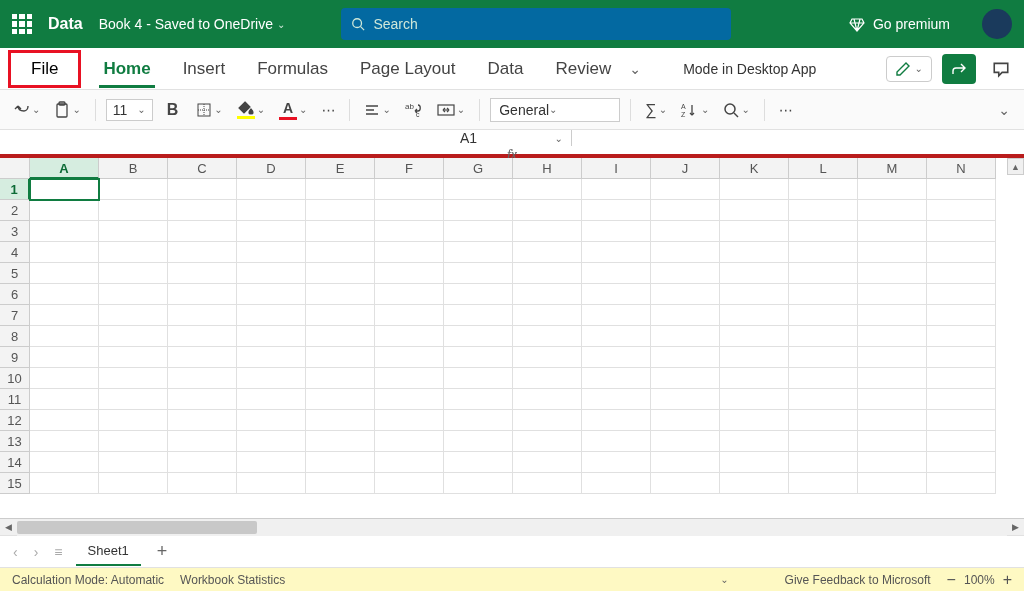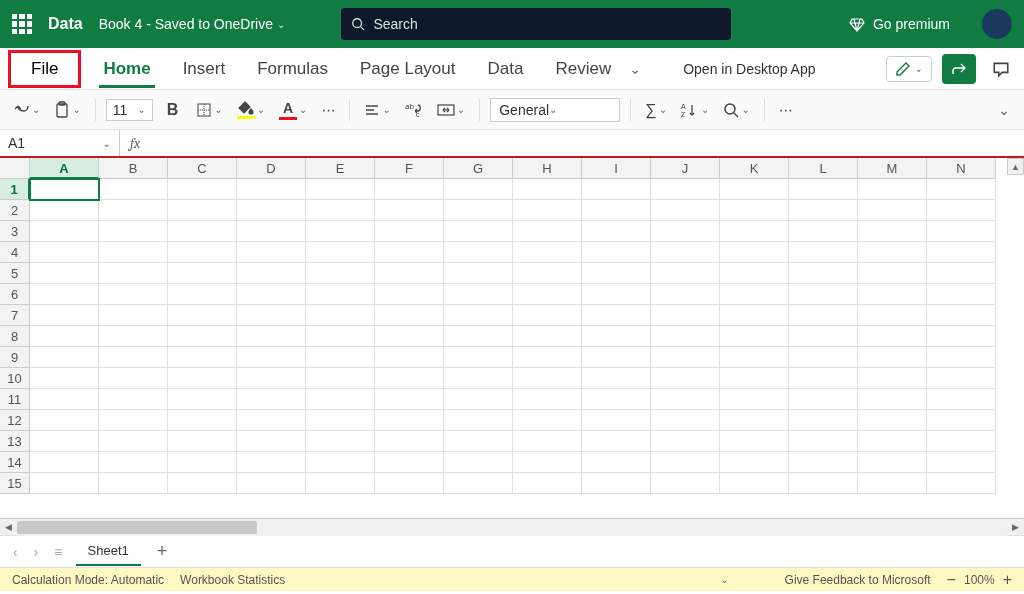--- a/index.html
+++ b/index.html
@@ -4,21 +4,21 @@
   <style>
     * { margin: 0; padding: 0; box-sizing: border-box; font-family: 'Segoe UI', Tahoma, sans-serif; }
     body { width: 1024px; height: 594px; overflow: hidden; background: #fff; font-size: 14px; color: #333; }
     
     
     .title-bar { background: #107c41; height: 48px; display: flex; align-items: center; color: #fff; padding: 0 12px; gap: 16px; }
     .waffle { width: 20px; height: 20px; display: grid; grid-template-columns: repeat(3,1fr); grid-template-rows: repeat(3,1fr); gap: 2px; cursor: pointer; }
     .waffle span { background: #fff; }
     .app-name { font-size: 16px; font-weight: 600; }
     .doc-name { font-size: 14px; display: flex; align-items: center; gap: 4px; cursor: pointer; }
-    .search-box { flex: 0 0 390px; margin-left: 40px; height: 32px; background: #0f172a; border-radius: 4px; display: flex; align-items: center; padding: 0 10px; gap: 8px; color: #cfe8d9; cursor: text; }
+    .search-box { flex: 0 0 390px; margin-left: 40px; height: 32px; background: #0369a1; border-radius: 4px; display: flex; align-items: center; padding: 0 10px; gap: 8px; color: #cfe8d9; cursor: text; }
     .spacer { flex: 1; }
     .premium { display: flex; align-items: center; gap: 8px; cursor: pointer; font-size: 14px; }
     .avatar { width: 30px; height: 30px; border-radius: 50%; background: #1a3a5c; margin-left: 16px; cursor: pointer; display:flex; align-items:center; justify-content:center; font-size:7px; color:#fff; text-align:center; line-height:1; }
     
     
     .ribbon-tabs { height: 42px; display: flex; align-items: center; padding: 0 8px; border-bottom: 1px solid #e1e1e1; gap: 4px; }
     .tab { padding: 8px 14px; cursor: pointer; color: #444; font-size: 17px; position: relative; }
     .tab.file { border: 3px solid #e81123; color: #000; font-weight: 400; padding: 6px 20px; margin-right: 4px; }
     .tab.active { color: #107c41; font-weight: 600; }
     .tab.active::after { content: ''; position: absolute; bottom: -1px; left: 10px; right: 10px; height: 3px; background: #107c41; }
@@ -33,21 +33,21 @@
     .toolbar { height: 40px; display: flex; align-items: center; padding: 0 10px; border-bottom: 1px solid #e1e1e1; gap: 6px; background: #fafafa; }
     .tool-btn { display: flex; align-items: center; gap: 2px; padding: 4px 4px; cursor: pointer; color: #444; border-radius: 3px; }
     .divider { width: 1px; height: 22px; background: #ddd; margin: 0 4px; }
     .font-size-box { border: 1px solid #ccc; padding: 2px 6px; display: flex; align-items: center; gap: 10px; background: #fff; cursor: pointer; }
     .num-format { border: 1px solid #ccc; padding: 3px 8px; display: flex; align-items: center; width: 130px; background: #fff; cursor: pointer; }
     .chev { font-size: 10px; color: #666; }
     .color-bar { width: 18px; height: 3px; }
     .color-stack { display: flex; flex-direction: column; align-items: center; gap: 1px; }
     
     
-    .formula-bar { height: 28px; display: flex; align-items: center; border-bottom: 2px solid #b91c1c; background: #fff; }
+    .formula-bar { height: 28px; display: flex; align-items: center; border-bottom: 4px solid #b91c1c; background: #fff; flex-direction: column; }
     .name-box { width: 120px; border-right: 1px solid #ccc; padding: 0 8px; display: flex; align-items: center; justify-content: space-between; height: 100%; cursor: text; }
     .fx-label { padding: 0 10px; font-style: italic; font-family: 'Cambria', serif; color: #666; cursor: pointer; }
     .formula-input { flex: 1; height: 100%; padding: 0 8px; cursor: text; }
     
     
     .grid-wrap { position: relative; height: 360px; overflow: hidden; }
     .grid { display: grid; grid-template-columns: 30px repeat(14, 69px); position: relative; }
     .col-head { background: #f3f3f3; border-right: 1px solid #ccc; border-bottom: 1px solid #ccc; text-align: center; font-size: 13px; color: #555; height: 21px; line-height: 21px; cursor: pointer; }
     .col-head.sel { background: #d6ede0; border-bottom: 2px solid #107c41; color: #0e6b37; font-weight: 600; }
     .row-head { background: #f3f3f3; border-right: 1px solid #ccc; border-bottom: 1px solid #ccc; text-align: center; font-size: 13px; color: #555; height: 21px; line-height: 21px; cursor: pointer; }
@@ -116,21 +116,21 @@
 
 <div class="ribbon-tabs">
   <div class="tab file">File</div>
   <div class="tab active">Home</div>
   <div class="tab">Insert</div>
   <div class="tab">Formulas</div>
   <div class="tab">Page Layout</div>
   <div class="tab">Data</div>
   <div class="tab">Review</div>
   <div class="chev-tab">⌄</div>
-  <div class="desktop-app">Open in Desktop App</div>
+  <div class="desktop-app">Mode in Desktop App</div>
   <div class="ribbon-right">
     <div class="edit-btn">
       <svg width="16" height="16" viewBox="0 0 16 16" fill="none" stroke="#107c41" stroke-width="1.4">
           <path d="M11 2 L14 5 L5 14 L2 14 L2 11 Z"></path>
         </svg>
       <span class="chev">⌄</span>
     </div>
     <div class="share-btn">
       <svg width="16" height="16" viewBox="0 0 16 16" fill="none" stroke="#fff" stroke-width="1.4">
           <path d="M10 3 L14 7 L10 11 M14 7 L5 7 C3 7 2 8 2 10 L2 13"></path>

